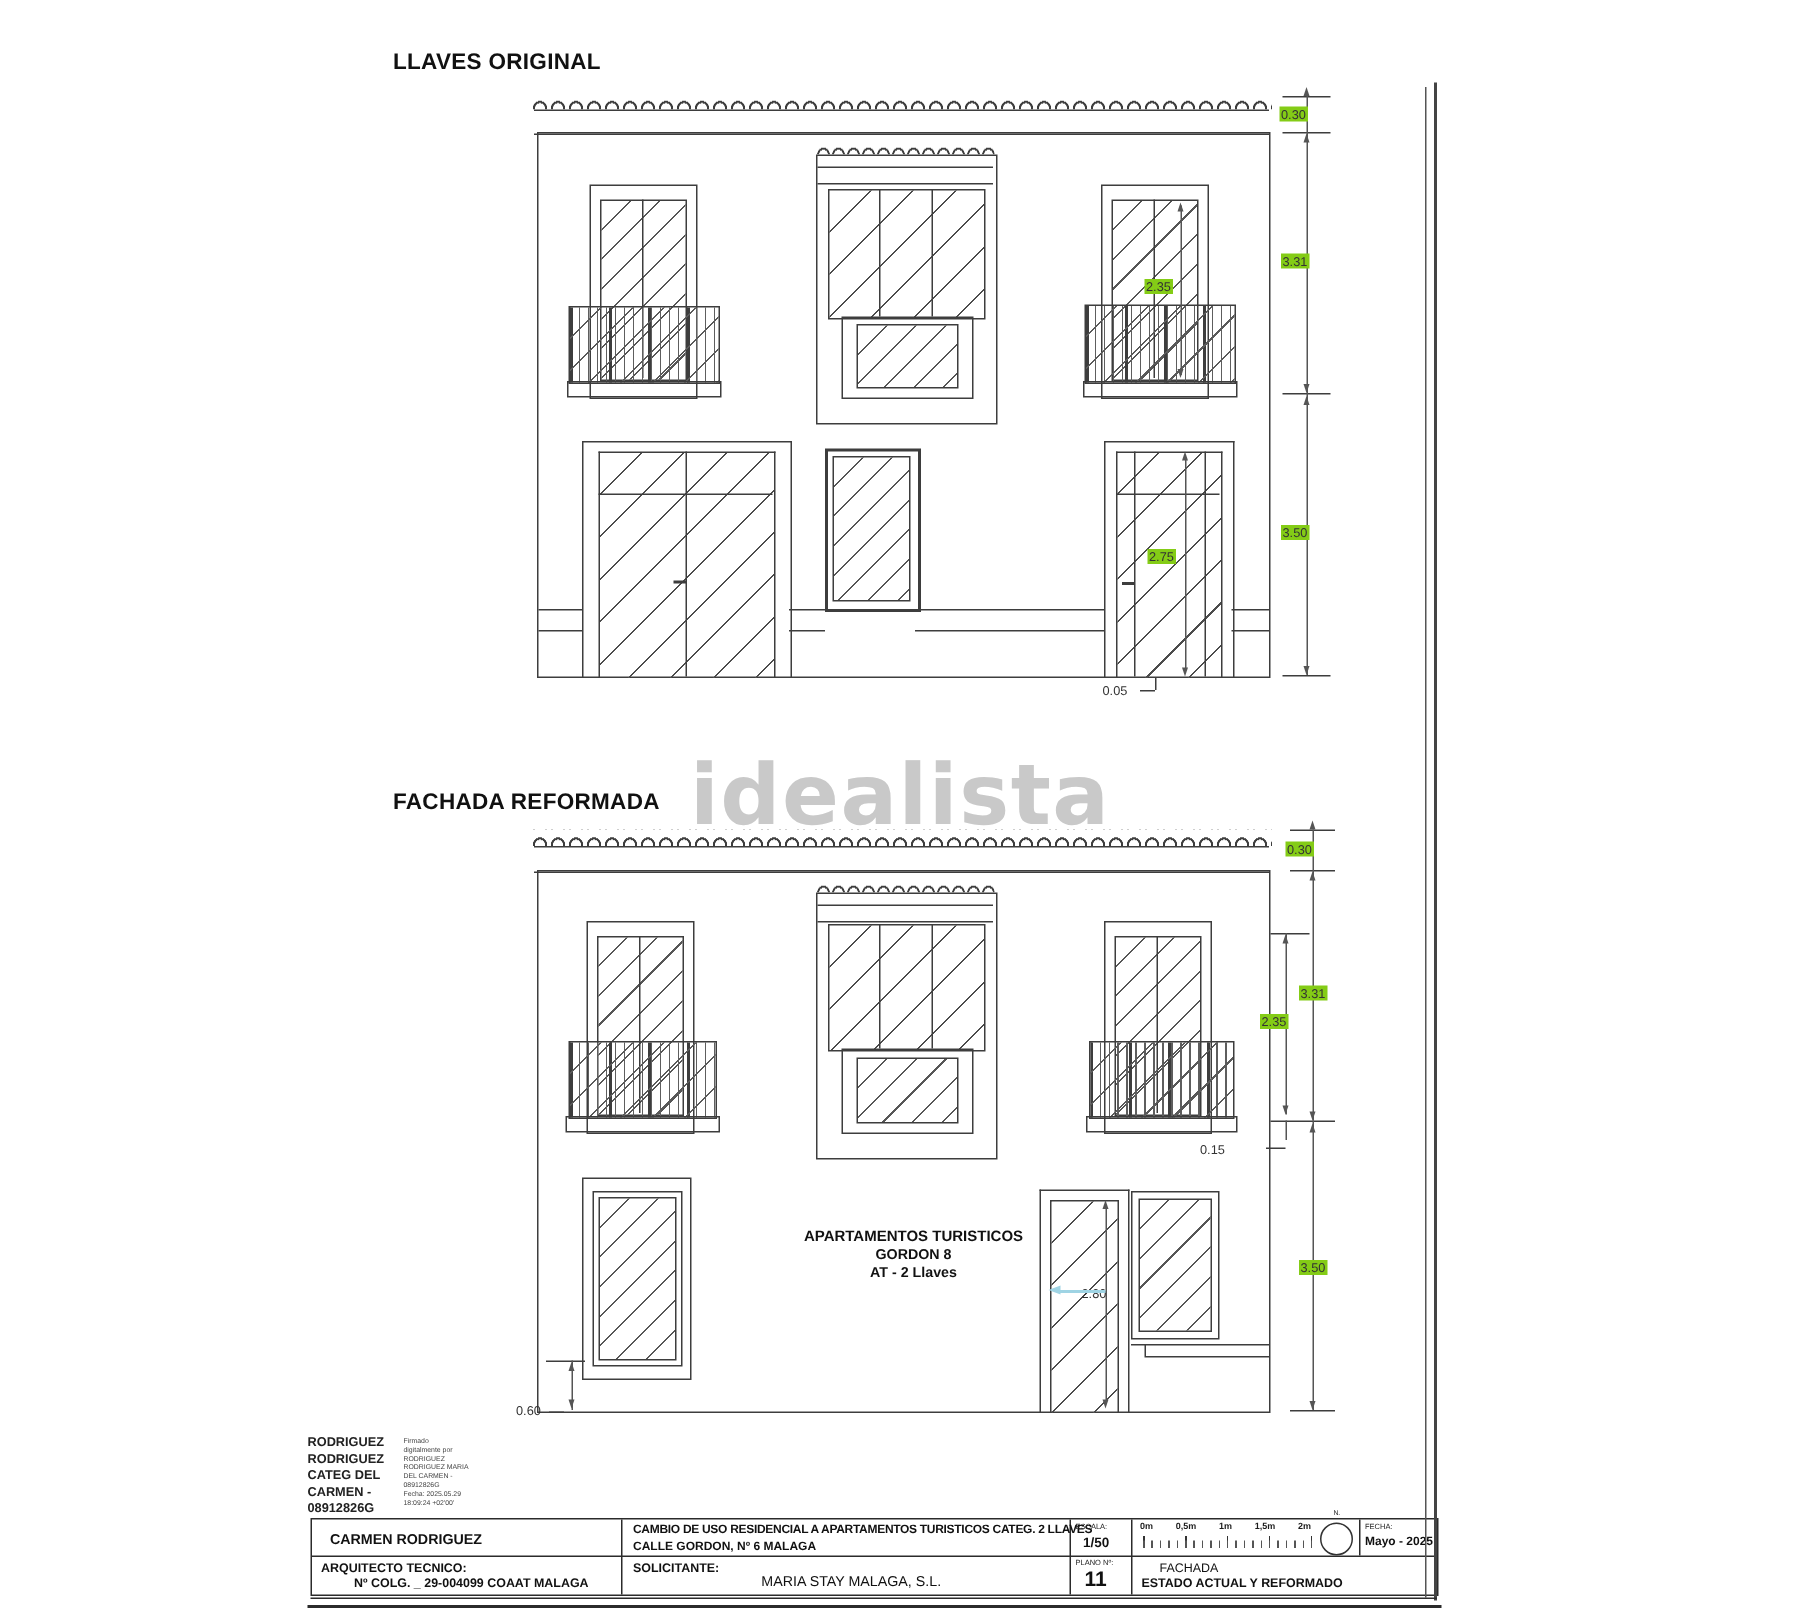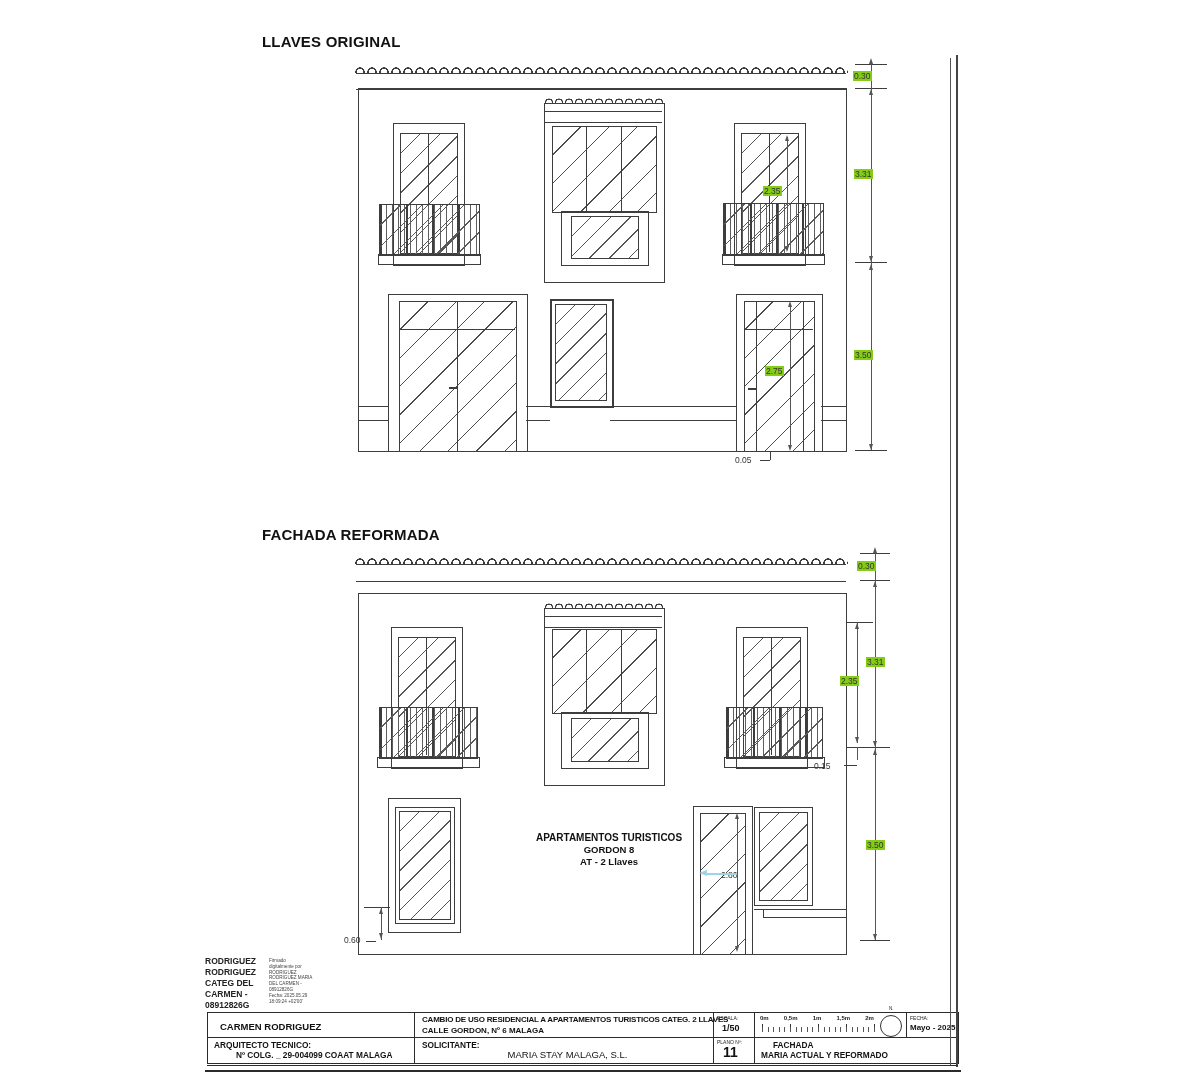--- a/index.html
+++ b/index.html
@@ -38,20 +38,21 @@
   .tbs{font-size:5px;color:#222;white-space:nowrap;}
   .sig1{font-size:8.5px;line-height:11px;font-weight:600;color:#222;white-space:nowrap;}
   .sig2{font-size:4.6px;line-height:5.8px;color:#444;white-space:nowrap;}
   .blue{background:#9fd4e4;}
 </style>
 </head>
 <body>
 
 <div id="sheet">
 
+  <div class="a wm" style="left:460px;top:498px;">idealista</div>
 
   <div class="a ftitle z1" style="left:262px;top:33px;">LLAVES ORIGINAL</div>
   <div class="a ftitle z1" style="left:262px;top:526px;">FACHADA REFORMADA</div>
 
   <div class="a z1" style="left:352px;top:62px;width:540px;height:410px;">
     <div class="a scallop" style="left:2px;top:0;width:494px;height:11px;"></div>
     <div class="a" style="left:4px;top:11px;width:490px;height:15px;border-top:1.5px solid var(--ln);border-bottom:1.5px solid var(--ln);"></div>
 
     <div class="a b15" style="left:6px;top:26px;width:487px;height:362px;">
 
@@ -127,21 +128,21 @@
     <div class="a aru" style="left:517px;top:202px;"></div>
     <div class="a ard" style="left:517px;top:382px;"></div>
     <div class="a hl" style="left:503px;top:388px;width:32px;"></div>
     <div class="a dim" style="left:502px;top:288px;">3.50</div>
   </div>
 
   <div class="a z1" style="left:352px;top:545px;width:540px;height:430px;">
     <div class="a scallop" style="left:2px;top:8px;width:494px;height:11px;"></div>
     <div class="a" style="left:4px;top:19px;width:490px;height:16px;border-top:1.5px solid var(--ln);border-bottom:1.5px solid var(--ln);"></div>
 
-    <div class="a b15" style="left:6px;top:35px;width:487px;height:360px;margin-top:13px;">
+    <div class="a b15" style="left:6px;top:35px;width:487px;height:360px;">
 
       <div class="a b15" style="left:32px;top:33px;width:70px;height:140px;"></div>
       <div class="a b1 hatch" style="left:39px;top:43px;width:56px;height:118px;"></div>
       <div class="a vl" style="left:67px;top:43px;height:118px;"></div>
       <div class="a b1 bars" style="left:20px;top:113px;width:97px;height:50px;"></div>
       <div class="a b1" style="left:18px;top:163px;width:101px;height:9px;"></div>
 
       <div class="a scallop-sm" style="left:185px;top:5px;width:119px;height:9px;"></div>
       <div class="a b15" style="left:185px;top:14px;width:119px;height:176px;"></div>
       <div class="a hl" style="left:186px;top:22px;width:117px;"></div>
@@ -203,21 +204,21 @@
     <div class="a ard" style="left:503px;top:192px;"></div>
     <div class="a dim" style="left:488px;top:131px;">2.35</div>
 
     <div class="a vld" style="left:523px;top:35px;height:167px;"></div>
     <div class="a aru" style="left:521px;top:36px;"></div>
     <div class="a ard" style="left:521px;top:196px;"></div>
     <div class="a hl" style="left:495px;top:202px;width:43px;"></div>
     <div class="a dim" style="left:514px;top:112px;">3.31</div>
 
     <div class="a vld" style="left:505px;top:202px;height:13px;"></div>
-    <div class="a dimn" style="left:462px;top:216px;">0.15</div>
+    <div class="a dimn" style="left:448px;top:216px;">0.15</div>
     <div class="a hl" style="left:492px;top:220px;width:13px;"></div>
 
     <div class="a vld" style="left:523px;top:202px;height:193px;"></div>
     <div class="a aru" style="left:521px;top:204px;"></div>
     <div class="a ard" style="left:521px;top:389px;"></div>
     <div class="a hl" style="left:508px;top:395px;width:30px;"></div>
     <div class="a dim" style="left:514px;top:295px;">3.50</div>
   </div>
 
   <div class="a" style="left:205px;top:956px;width:130px;height:58px;display:flex;gap:4px;">
@@ -268,22 +269,22 @@
 
     <div class="a tbs" style="left:702px;top:2px;">FECHA:</div>
     <div class="a tb" style="left:702px;top:10px;font-size:8px;">Mayo - 2025</div>
 
     <div class="a tb" style="left:6px;top:27px;">ARQUITECTO TECNICO:</div>
     <div class="a tb" style="left:28px;top:37px;">Nº COLG. _ 29-004099  COAAT MALAGA</div>
     <div class="a tb" style="left:214px;top:27px;">SOLICITANTE:</div>
     <div class="a" style="left:214px;top:36px;width:291px;text-align:center;font-size:9.5px;color:#111;">MARIA STAY MALAGA, S.L.</div>
     <div class="a tbs" style="left:509px;top:26px;">PLANO Nº:</div>
     <div class="a tb" style="left:515px;top:31px;font-size:14px;">11</div>
-    <div class="a" style="left:553px;top:27px;font-size:8.3px;font-weight:700;color:#111;padding-left:12px;">FACHADA</div>
-    <div class="a" style="left:553px;top:37px;font-size:8.3px;font-weight:600;color:#111;">MARIA ACTUAL Y REFORMADO</div>
+    <div class="a" style="left:553px;top:27px;font-size:8.3px;font-weight:400;color:#111;padding-left:12px;">FACHADA</div>
+    <div class="a" style="left:553px;top:37px;font-size:8.3px;font-weight:600;color:#111;">ESTADO ACTUAL Y REFORMADO</div>
   </div>
 
   <div class="a" style="left:950px;top:58px;height:1007px;border-left:1.2px solid #555;"></div>
   <div class="a" style="left:956px;top:55px;height:1012px;border-left:2px solid #444;"></div>
   <div class="a" style="left:207px;top:1065px;width:751px;border-top:1.5px solid #2b2b2b;"></div>
   <div class="a" style="left:205px;top:1070px;width:756px;border-top:2.5px solid #2b2b2b;"></div>
 
 </div>
 
 </body></html>

